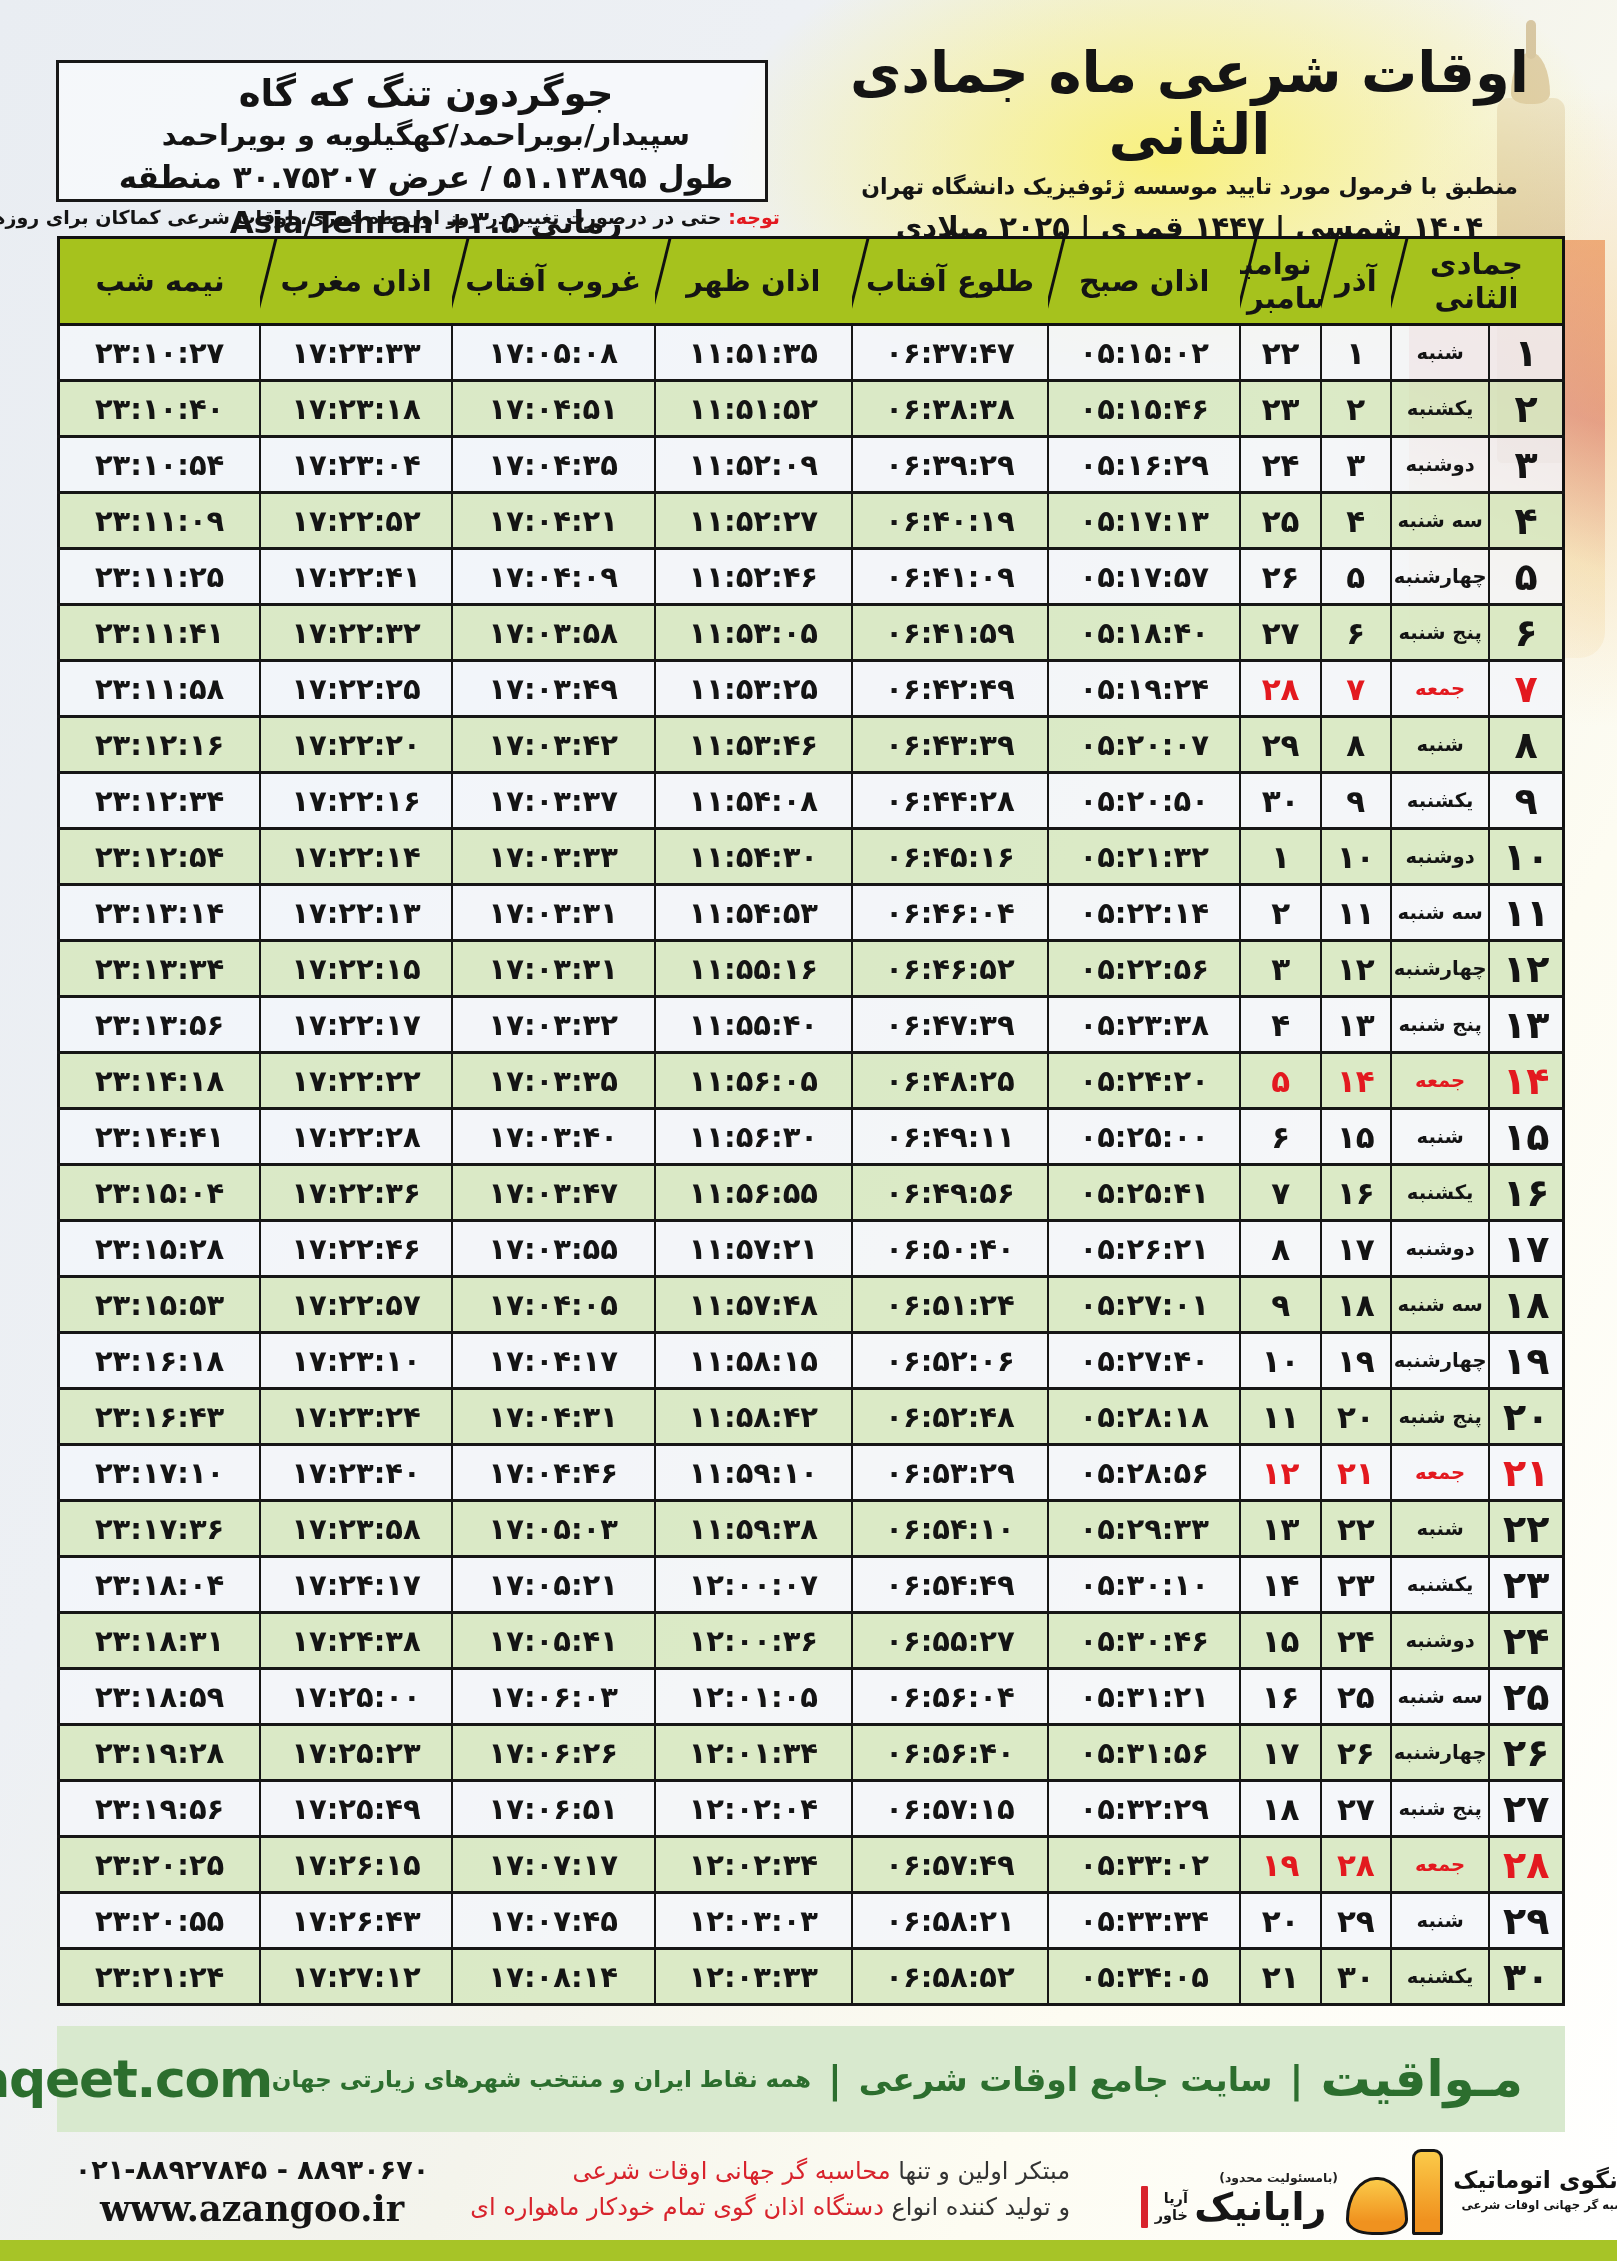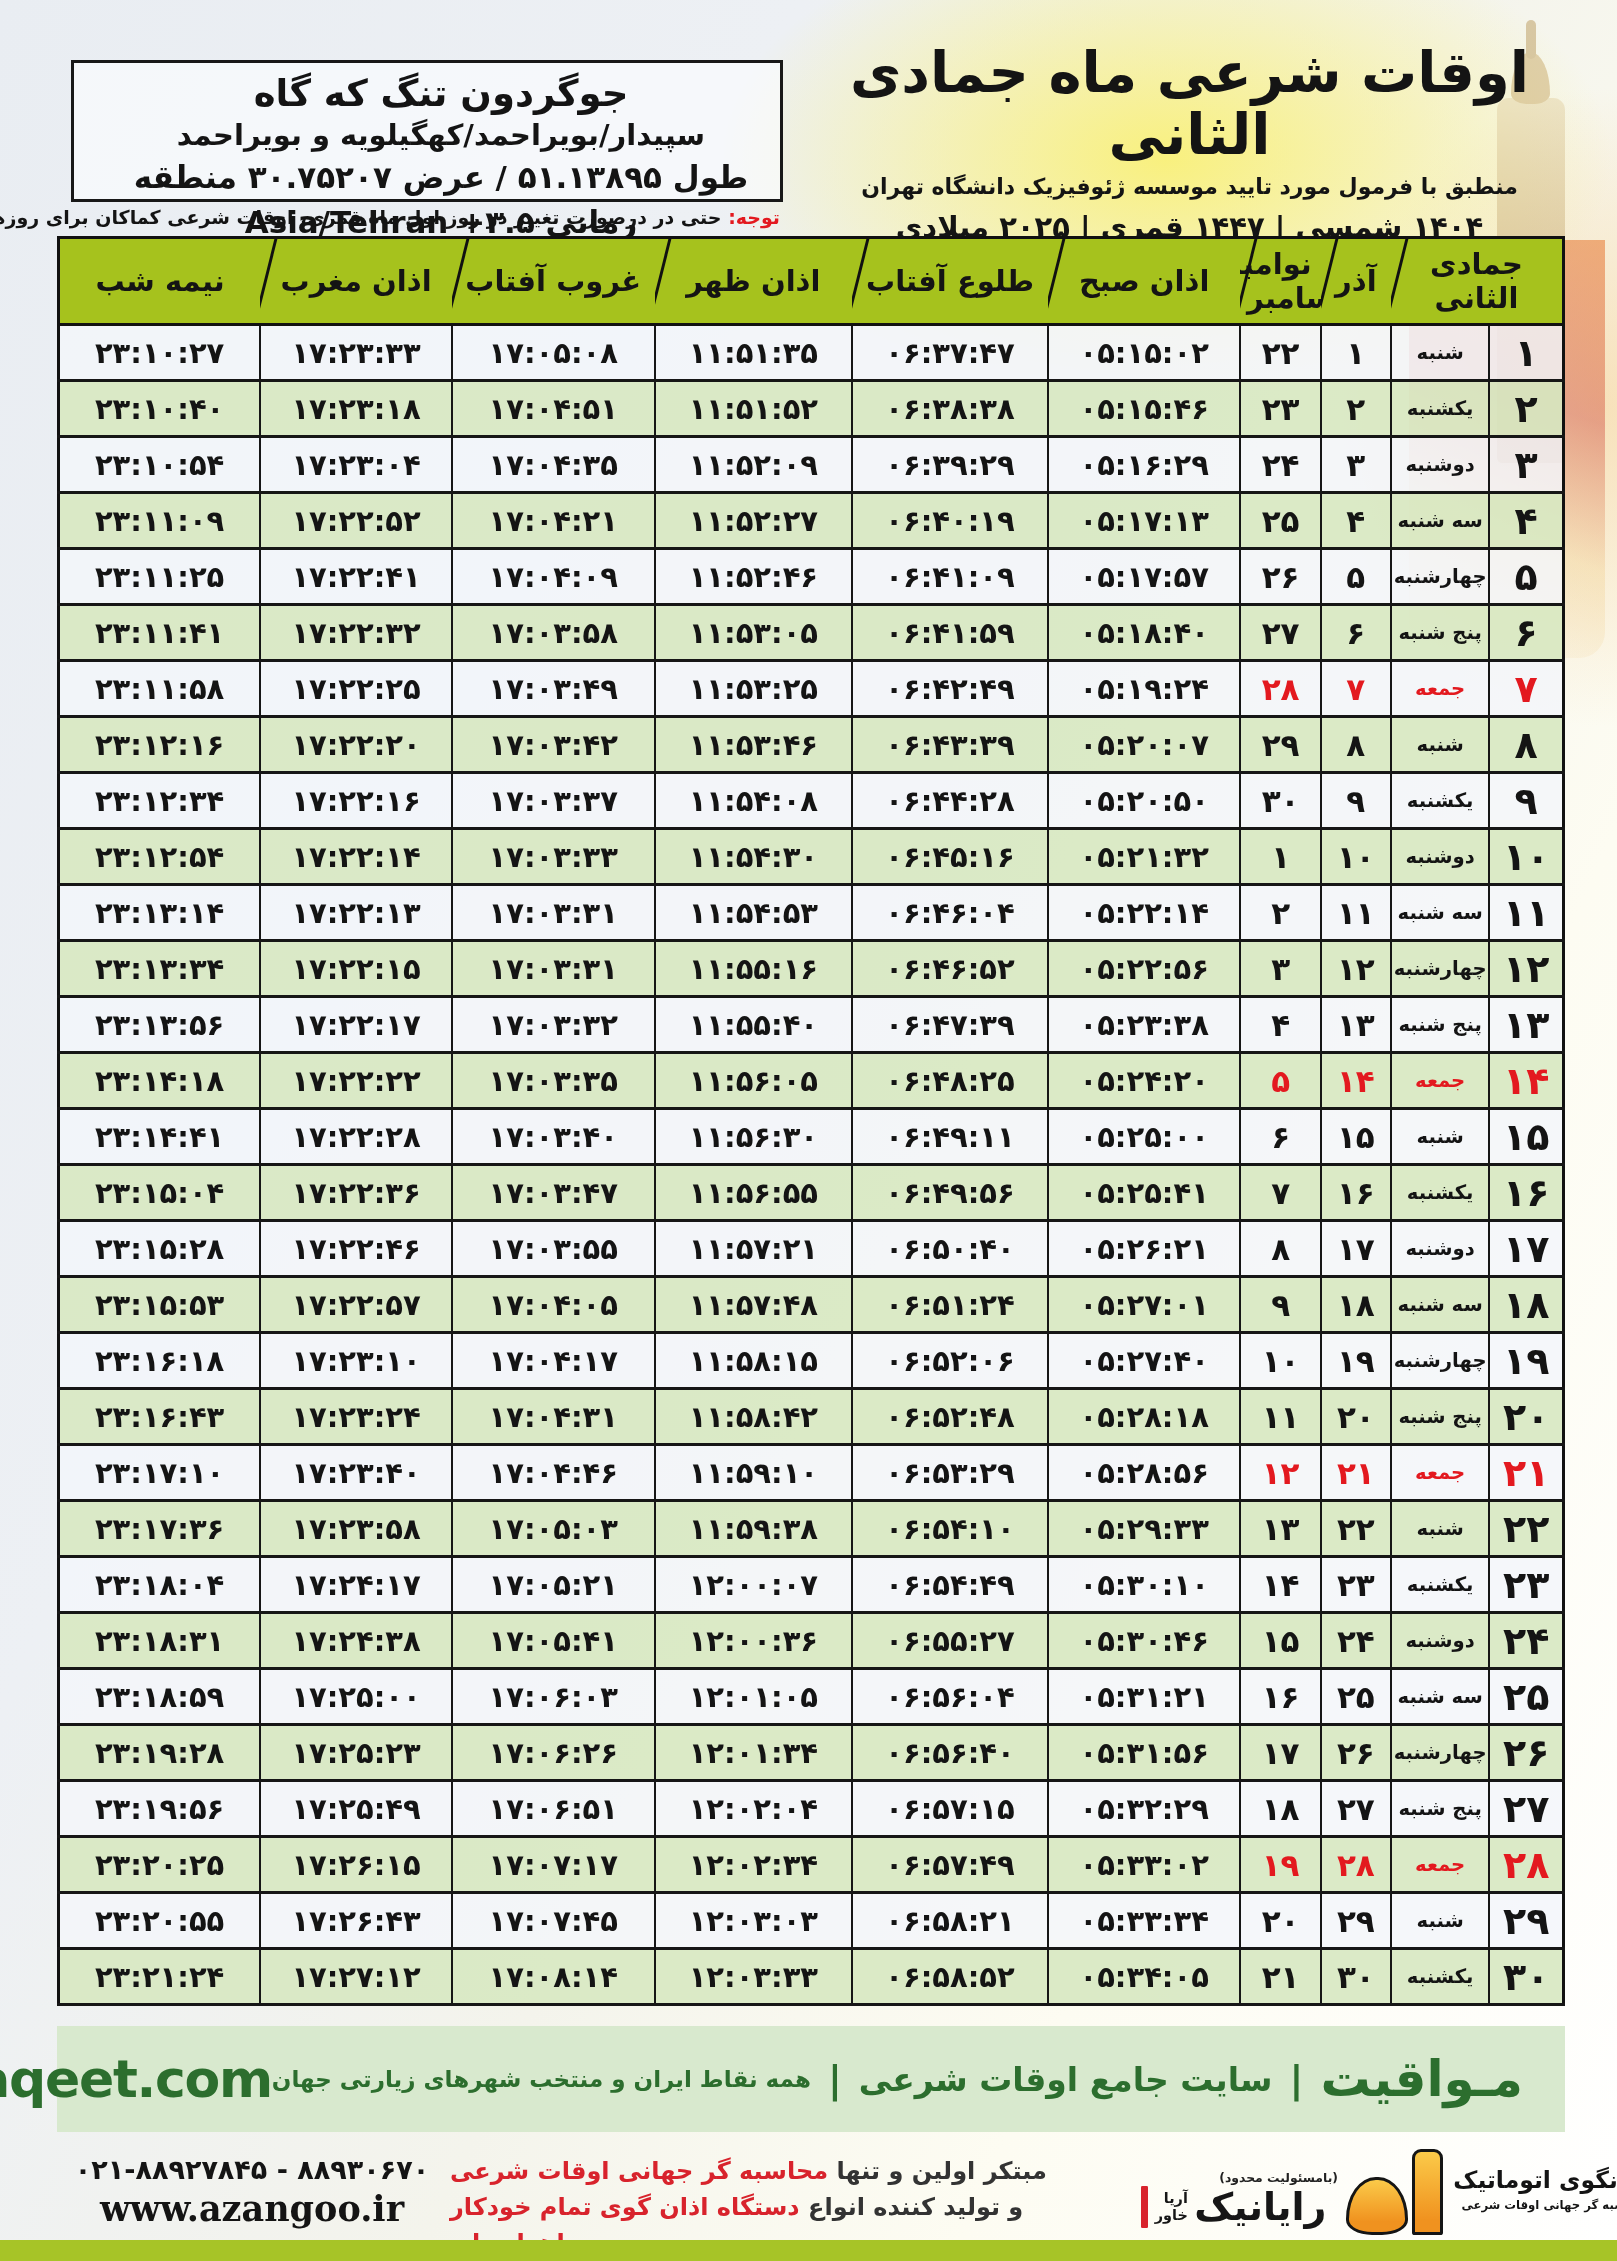--- a/index.html
+++ b/index.html
@@ -22,21 +22,21 @@
     background:linear-gradient(180deg,#e4d3a8 0%,#c8ab74 45%,#b2905a 100%);
     border-radius:11.7px 11.7px 5.2px 5.2px;opacity:.5;}
   .minaret::before{content:"";position:absolute;left:14.4px;top:-46px;width:39px;height:52px;
     background:#c9a96a;border-radius:50% 50% 40% 40% / 80% 80% 20% 20%;}
   .minaret::after{content:"";position:absolute;left:29px;top:-78px;width:10.4px;height:39px;background:#bb9a5d;border-radius:5.2px;}
   .side-art{position:absolute;left:1409px;top:240px;width:196px;height:418px;z-index:0;
     background:linear-gradient(200deg, rgba(231,118,44,.55) 0%, rgba(203,62,52,.40) 38%, rgba(238,196,118,.28) 68%, rgba(238,196,118,0) 100%);
     border-radius:0 0 26px 26px;}
 
   
-  .loc-box{position:absolute;left:71px;top:60px;width:712px;height:142px;
+  .loc-box{position:absolute;left:56px;top:60px;width:712px;height:142px;
     border:3.3px solid #181818;background:rgba(252,253,255,.62);
     text-align:center;direction:rtl;box-sizing:border-box;padding-top:7.8px;padding-left:28px;}
   .loc-name{font-size:37px;font-weight:bold;line-height:1.25;}
   .loc-region{font-size:29px;font-weight:bold;line-height:1.3;}
   .loc-coords{font-size:31px;font-weight:bold;line-height:1.45;}
 
   .title-block{position:absolute;left:783px;top:42px;width:813px;text-align:center;direction:rtl;}
   .main-title{font-size:56px;font-weight:bold;line-height:1.1;margin:0;}
   .sub-title{font-size:22px;font-weight:bold;line-height:1.35;margin-top:6.5px;}
   .dates-line{font-size:29px;font-weight:bold;margin-top:9px;}
@@ -77,22 +77,22 @@
   .mv-brand{font-size:50px;font-weight:bold;}
   .mv-sep{font-size:38px;font-weight:bold;}
   .mv-t1{font-size:33px;font-weight:bold;}
   .mv-t2{font-size:23px;font-weight:bold;}
   .mv-url{font-size:52px;font-weight:bold;direction:ltr;letter-spacing:-1.3px;}
 
   
   .phone-block{position:absolute;left:63px;top:2154px;width:378px;text-align:center;}
   .phone{font-size:27px;font-weight:bold;direction:ltr;letter-spacing:1.3px;}
   .site{font-family:"DejaVu Serif", serif;font-size:35px;font-weight:bold;margin-top:2.6px;}
-  .promo-block{position:absolute;left:450px;top:2153px;width:620px;direction:rtl;text-align:left;
-    font-size:24px;font-weight:bold;line-height:1.5;color:#333;}
+  .promo-block{position:absolute;left:450px;top:2153px;width:620px;direction:rtl;text-align:right;
+    font-size:24px;font-weight:normal;line-height:1.5;color:#333;}
   .promo-red{color:#d8232c;}
   .rayanik{position:absolute;left:1129px;top:2158px;width:209px;direction:rtl;text-align:right;margin-top:12px;}
   .rayanik-small{font-size:12.4px;font-weight:bold;color:#222;}
   .rayanik-row{display:flex;direction:rtl;align-items:center;justify-content:center;gap:6.5px;}
   .rayanik-name{font-size:38px;font-weight:bold;color:#161616;}
   .rayanik-sub{font-size:14.4px;font-weight:bold;color:#161616;line-height:1.2;}
   .rayanik-bar{width:7.8px;height:42px;background:#d8232c;border-radius:1.3px;}
   .azangoo{position:absolute;left:1426px;top:2149px;width:228px;display:flex;align-items:flex-start;gap:6.5px;direction:rtl;}
   .az-text{text-align:center;direction:rtl;margin-top:17px;}
   .az-fa{font-size:23.5px;font-weight:bold;white-space:nowrap;}

